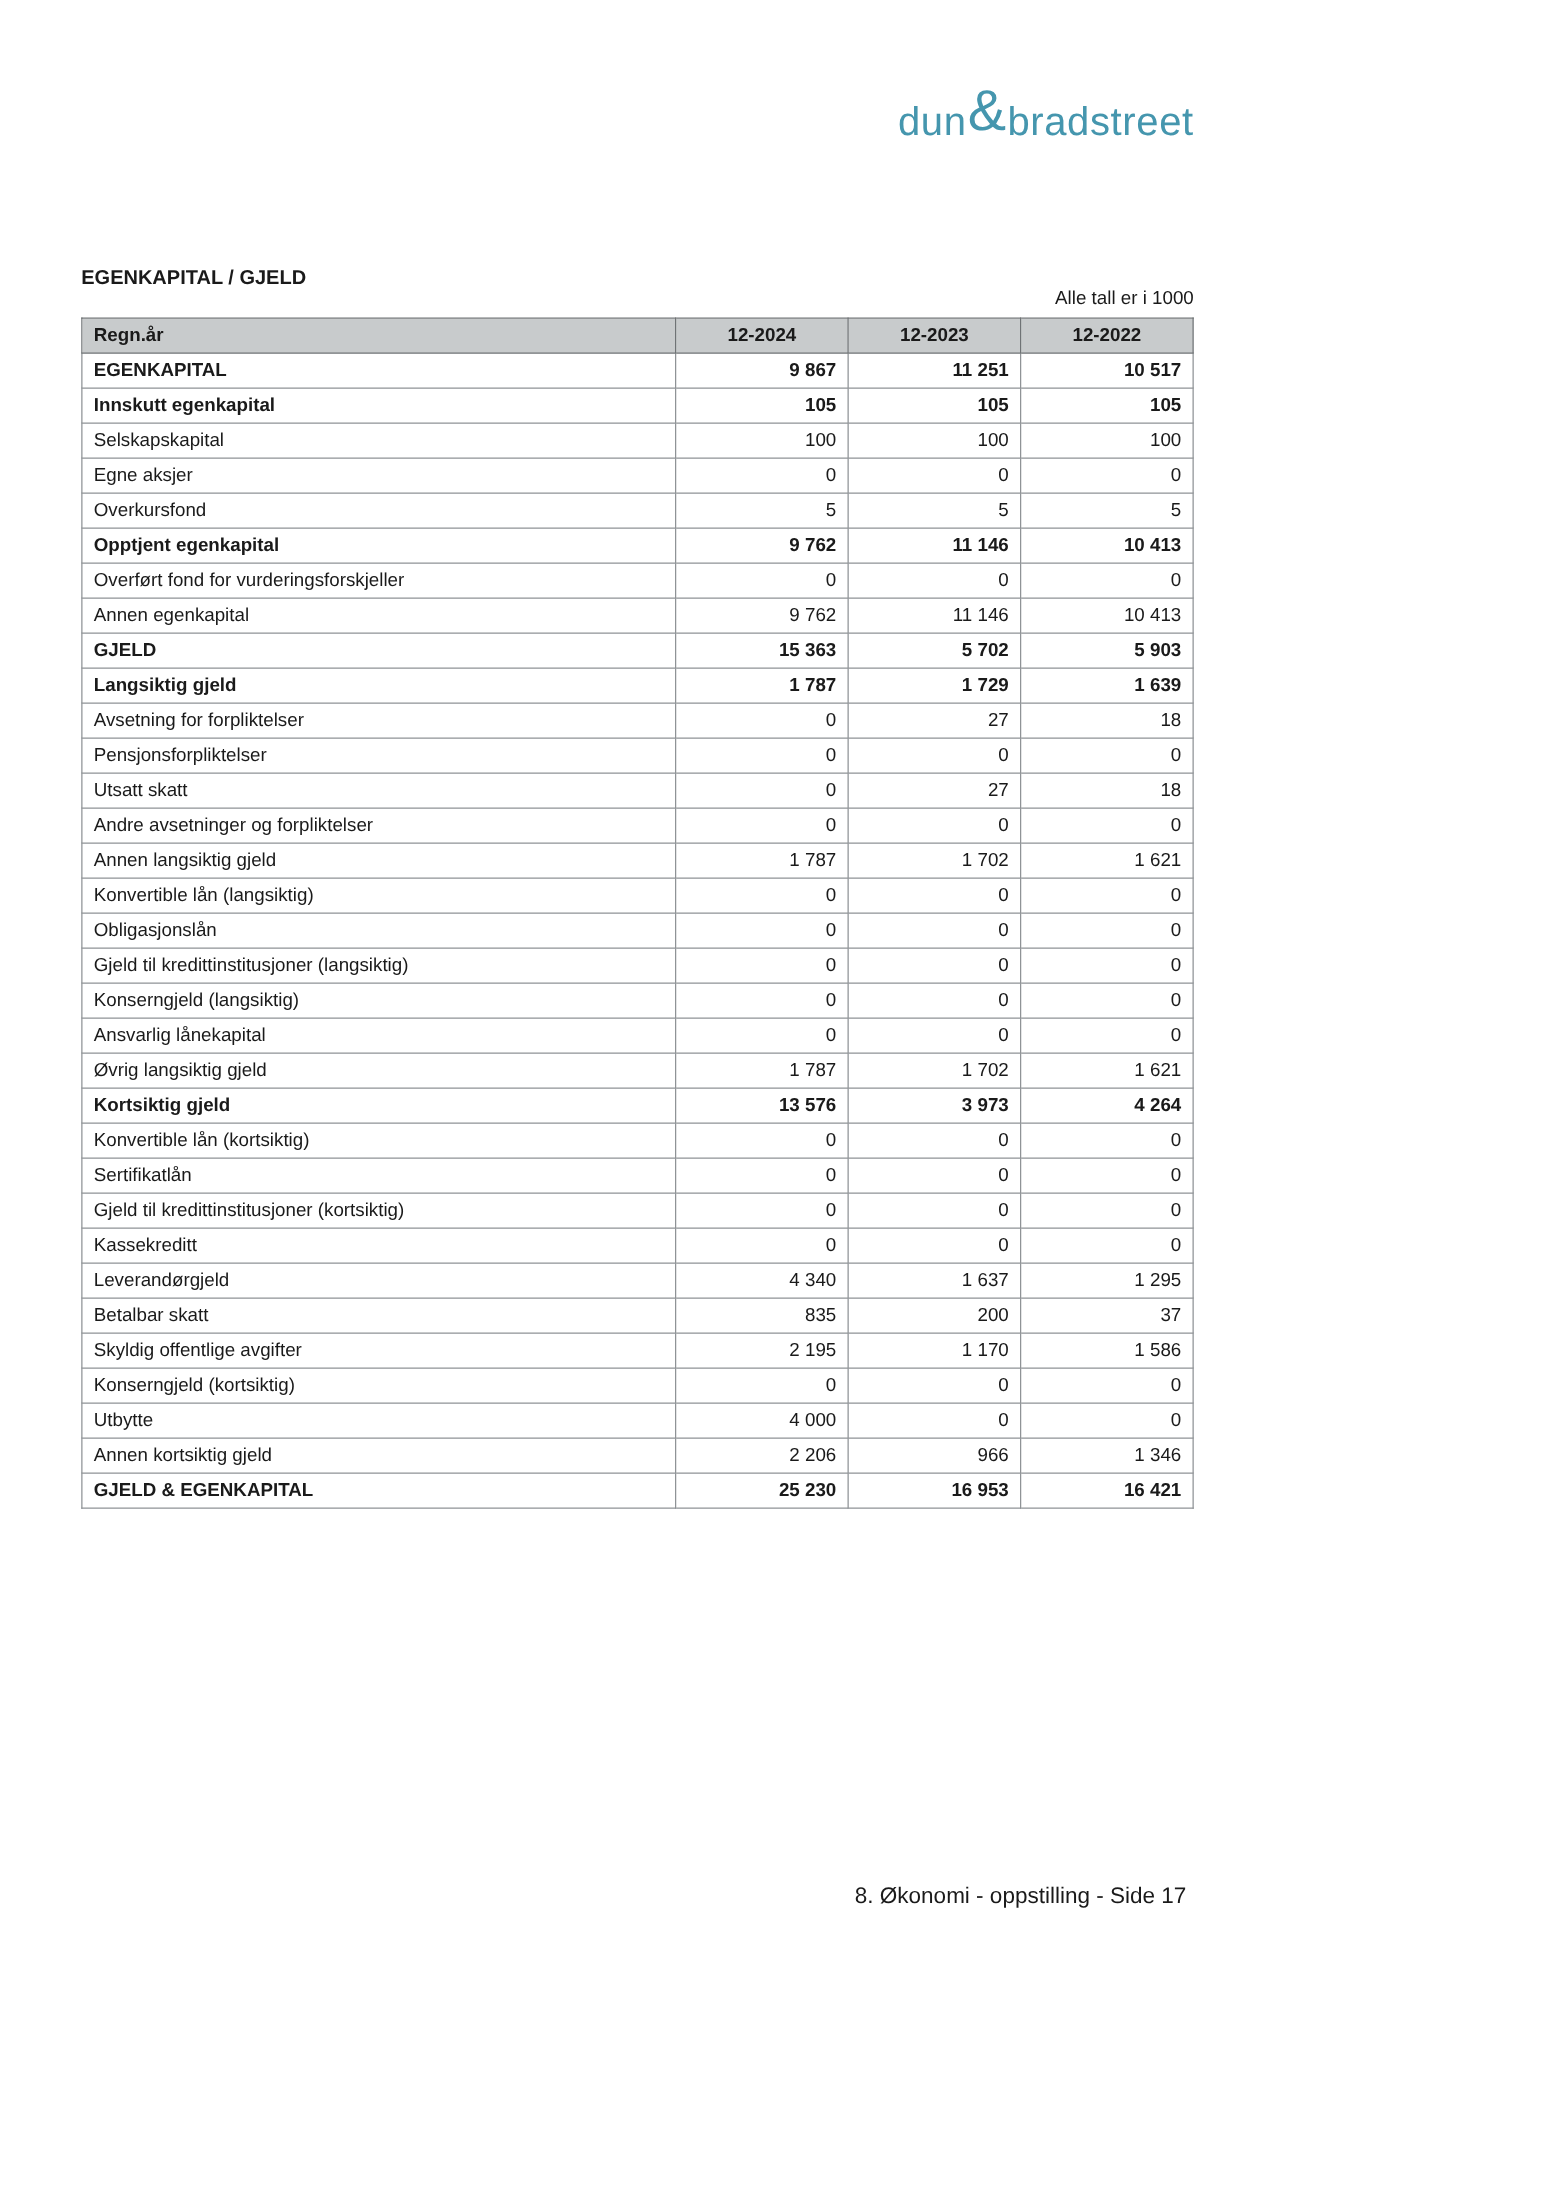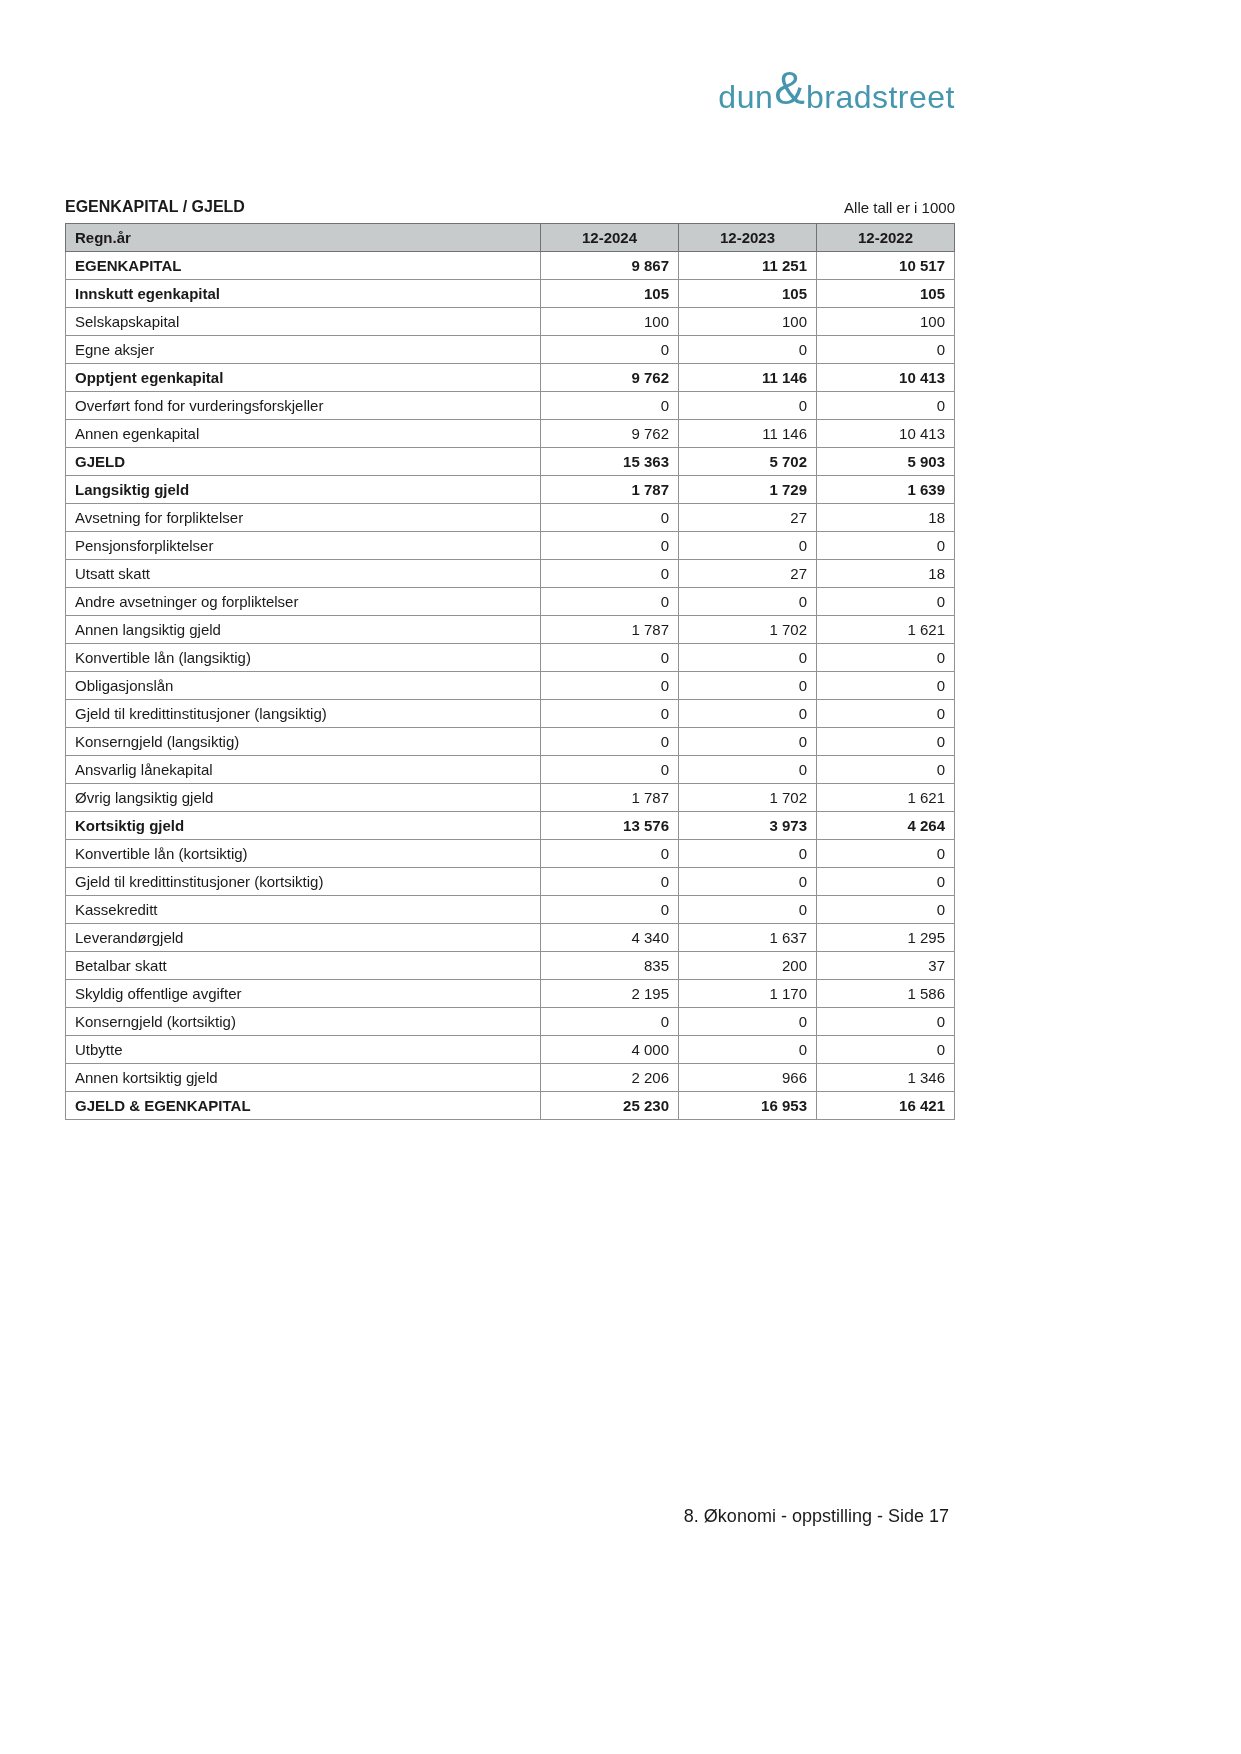--- a/index.html
+++ b/index.html
@@ -26,21 +26,21 @@
   }
   
   .content{
     position:absolute;left:65px;top:198px;width:890px;
   }
   .titlebar{
     display:flex;justify-content:space-between;align-items:center;
     margin-bottom:7px;
   }
   .titlebar .title{font-size:16px;font-weight:bold;}
-  .titlebar .note{font-size:15px;}
+  .titlebar .note{font-size:15px;margin-top:32px;}
   table{
     width:100%;
     border-collapse:collapse;
     table-layout:fixed;
     font-size:15px;
   }
   col.c-label{width:475px;}
   col.c-num{width:138px;}
   th,td{
     border:1px solid #8f9396;
@@ -115,20 +115,26 @@
             <td class="num">100</td>
             <td class="num">100</td>
             <td class="num">100</td>
           </tr>
           <tr>
             <td>Egne aksjer</td>
             <td class="num">0</td>
             <td class="num">0</td>
             <td class="num">0</td>
           </tr>
+          <tr>
+            <td>Overkursfond</td>
+            <td class="num">5</td>
+            <td class="num">5</td>
+            <td class="num">5</td>
+          </tr>
           <tr class="bold">
             <td>Opptjent egenkapital</td>
             <td class="num">9 762</td>
             <td class="num">11 146</td>
             <td class="num">10 413</td>
           </tr>
           <tr>
             <td>Overført fond for vurderingsforskjeller</td>
             <td class="num">0</td>
             <td class="num">0</td>
@@ -224,20 +230,26 @@
             <td class="num">3 973</td>
             <td class="num">4 264</td>
           </tr>
           <tr>
             <td>Konvertible lån (kortsiktig)</td>
             <td class="num">0</td>
             <td class="num">0</td>
             <td class="num">0</td>
           </tr>
           <tr>
+            <td>Sertifikatlån</td>
+            <td class="num">0</td>
+            <td class="num">0</td>
+            <td class="num">0</td>
+          </tr>
+          <tr>
             <td>Gjeld til kredittinstitusjoner (kortsiktig)</td>
             <td class="num">0</td>
             <td class="num">0</td>
             <td class="num">0</td>
           </tr>
           <tr>
             <td>Kassekreditt</td>
             <td class="num">0</td>
             <td class="num">0</td>
             <td class="num">0</td>

